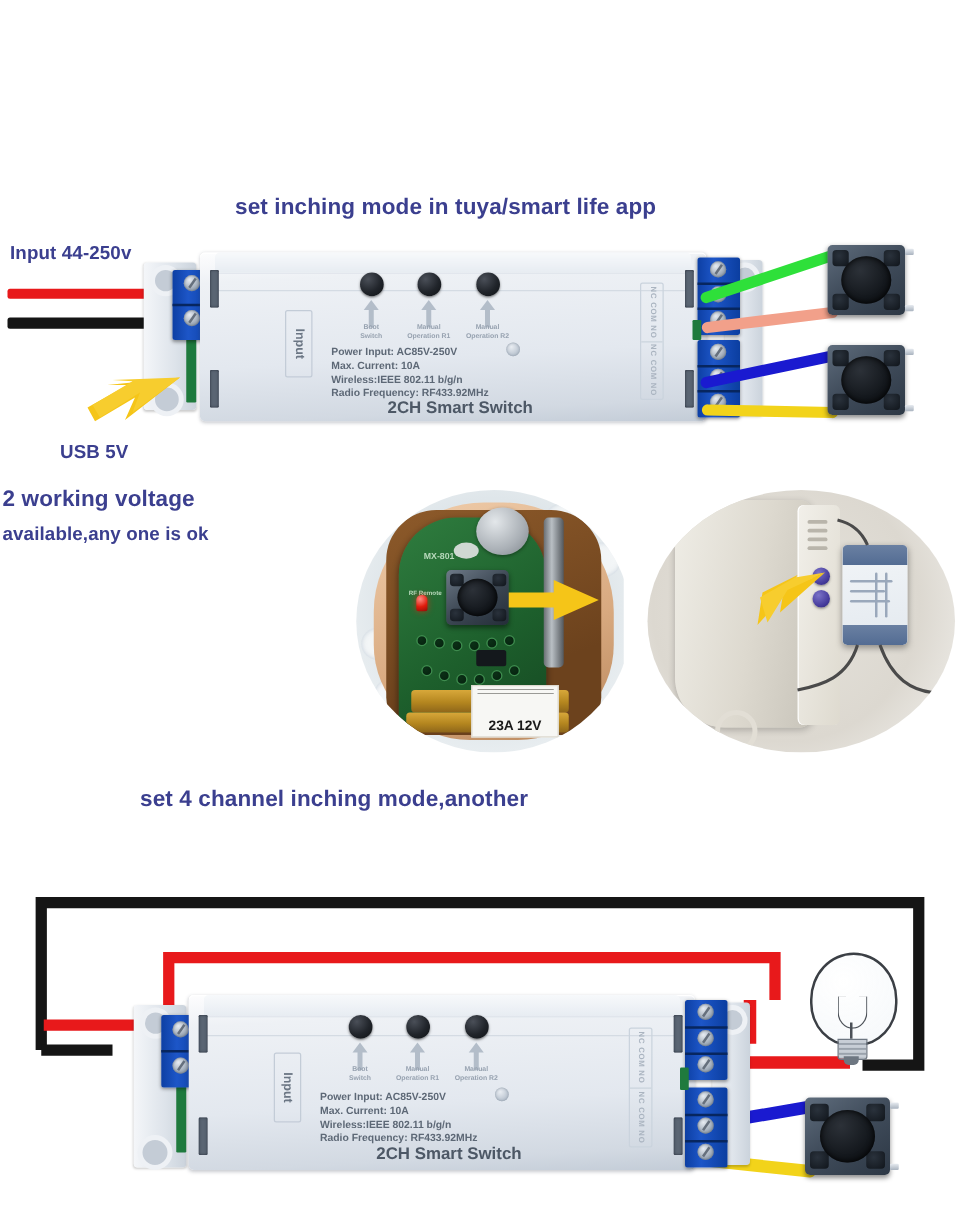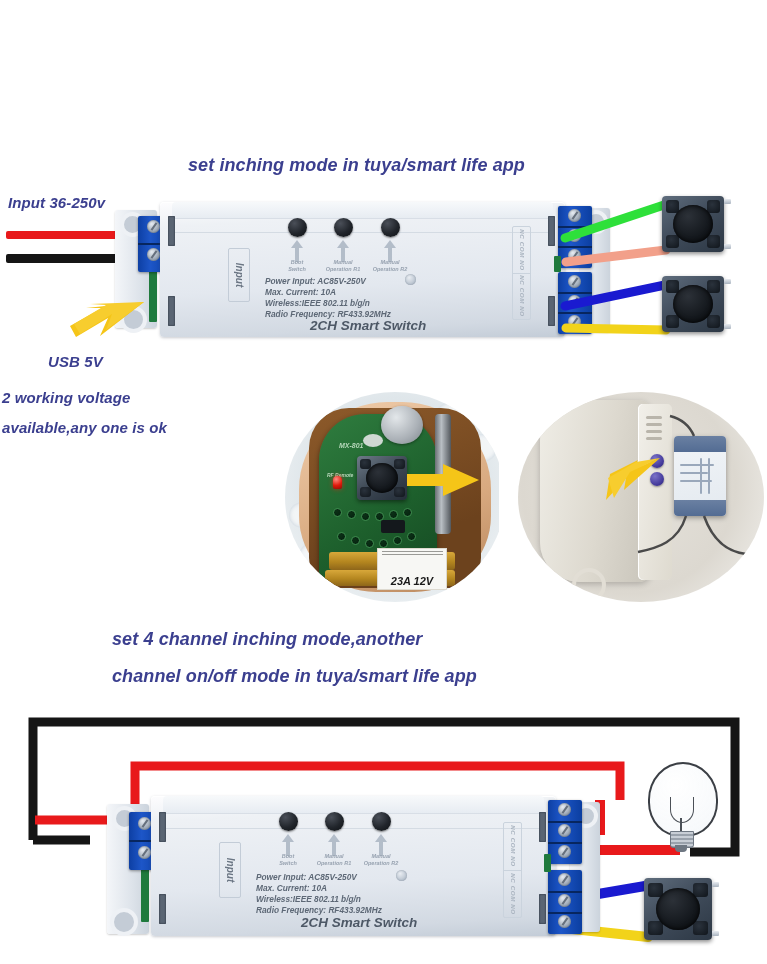--- a/index.html
+++ b/index.html
@@ -1,26 +1,26 @@
 <!DOCTYPE html>
 <html><head>
 <meta charset="utf-8">
 <style>
   html,body{margin:0;padding:0;background:#ffffff;}
   body{width:767px;height:964px;position:relative;overflow:hidden;
        font-family:"Liberation Sans",sans-serif;}
-  .stage{position:absolute;left:0;top:0;width:767px;height:964px;font-style:italic;}
+  .stage{position:absolute;left:0;top:0;width:767px;height:964px;}
 
   
   .cap{position:absolute;color:#3b3f8f;font-weight:bold;letter-spacing:.1px;
        white-space:nowrap;}
   #cap-heading1{left:188px;top:155px;font-size:18px;}
   #cap-input{left:8px;top:194px;font-size:15px;}
   #cap-usb{left:48px;top:353px;font-size:15px;}
-  #cap-volt1{left:2px;top:389px;font-size:15px;}
+  #cap-volt1{left:2px;top:389px;font-size:18px;}
   #cap-volt2{left:2px;top:419px;font-size:15px;}
   #cap-heading2a{left:112px;top:629px;font-size:18px;}
   #cap-heading2b{left:112px;top:666px;font-size:18px;}
 
   
   .device{position:absolute;}
   .dev-body{position:absolute;left:0;top:0;width:100%;height:100%;
             background:linear-gradient(177deg,#fdfdfe 0%,#eef1f5 16%,#e3e8ef 60%,#d2d9e2 88%,#c3ccd7 100%);
             border-radius:4px;box-shadow:inset 0 1px 0 #ffffff, 0 1px 3px rgba(60,70,85,.28);}
   .dev-topface{position:absolute;left:3%;top:0;width:94%;height:12%;
@@ -148,21 +148,21 @@
   .bubblewrap{position:absolute;border-radius:50%;background:rgba(255,255,255,.55);
        box-shadow:inset 0 0 4px rgba(150,170,190,.5);}
 </style>
 </head>
 <body>
 
 <div class="stage">
 
   <div class="cap" id="cap-heading1">set inching mode in tuya/smart life app</div>
 
-  <div class="cap" id="cap-input">Input 36-250v</div>
+  <div class="cap" id="cap-input">Input 44-250v</div>
 
   <div class="cap" id="cap-usb">USB 5V</div>
 
   <div class="cap" id="cap-volt1">2 working voltage</div>
   <div class="cap" id="cap-volt2">available,any one is ok</div>
 
   <div class="wire" style="left:6px;top:231px;width:126px;height:8px;background:#e8191b;"></div>
   <div class="wire" style="left:6px;top:254px;width:126px;height:9px;background:#151515;"></div>
 
   <div style="position:absolute;left:110px;top:196px;width:520px;height:150px;">
@@ -390,21 +390,20 @@
                   border:4px solid #e2ded5;border-radius:50%;"></div>
 
       <svg class="yarrow" style="left:84px;top:62px;" width="62" height="52" viewBox="0 0 62 52">
         <polygon points="58,4 30,16 36,6 8,20 4,46 24,24 22,36" fill="#f5c518"></polygon>
         <polygon points="58,4 28,18 12,44 6,24 34,8" fill="#f7cd2e"></polygon>
       </svg>
     </div>
   </div>
 
   <div class="cap" id="cap-heading2a">set 4 channel inching mode,another</div>
-  <div class="cap" id="cap-heading2b">channel on/off mode in tuya/smart life app</div>
 
   <svg width="767" height="964" style="position:absolute;left:0;top:0;">
 
     <polyline points="33,840 33,722 735,722 735,852 690,852" stroke="#151515" stroke-width="9" fill="none"></polyline>
     <polyline points="33,840 90,840" stroke="#151515" stroke-width="9" fill="none"></polyline>
 
     <polyline points="35,820 135,820 135,766 620,766 620,800" stroke="#e8191b" stroke-width="9" fill="none"></polyline>
 
     <polyline points="563,850 680,850" stroke="#e8191b" stroke-width="10" fill="none"></polyline>
     <polyline points="563,830 600,830 600,800" stroke="#e8191b" stroke-width="10" fill="none"></polyline>

